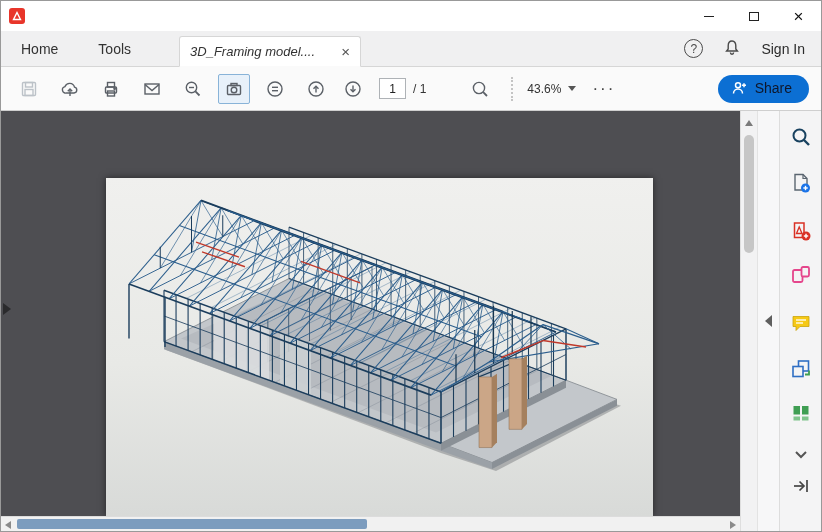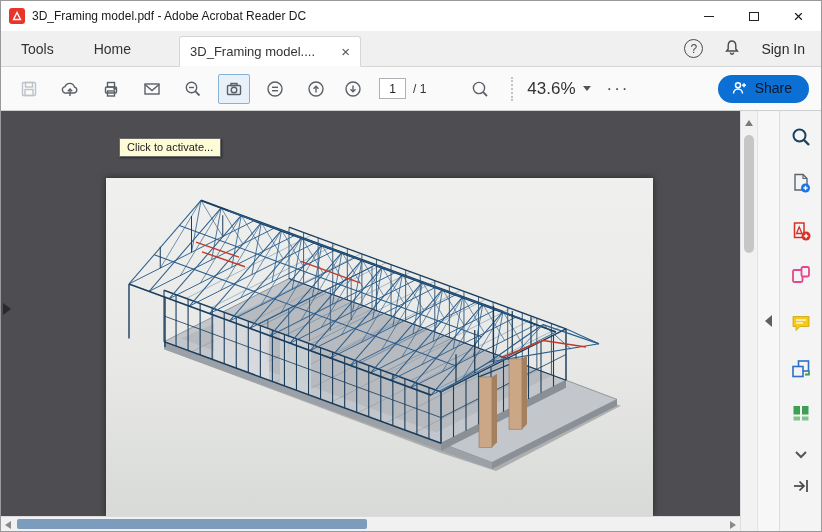--- a/index.html
+++ b/index.html
@@ -17,38 +17,38 @@
   .glyph-close { font-size:17px; line-height:1; color:#111; }
 
   
   .menubar { height:22px; display:flex; align-items:center; background:#fff; padding-left:6px; flex:0 0 auto; }
   .menu-item { font-size:12px; color:#7b2118; padding:2px 9px; cursor:pointer; }
 
   
   .tabbar { height:36px; background:#f0f0f1; display:flex; align-items:stretch; border-bottom:1px solid #d6d6d6; flex:0 0 auto; }
   .tab-plain { padding:0 20px; display:flex; align-items:center; font-size:14px; color:#323232; cursor:pointer; }
   .doc-tab { width:182px; margin-top:5px; margin-left:28px; margin-bottom:-1px; background:#fff; border:1px solid #d6d6d6; border-bottom:1px solid #fafafa; border-radius:3px 3px 0 0; display:flex; align-items:center; padding:0 10px; font-size:13px; color:#333; cursor:pointer; }
-  .doc-tab-label { flex:1; white-space:nowrap; overflow:hidden; }
+  .doc-tab-label { flex:1; white-space:nowrap; overflow:hidden;font-style:italic; }
   .doc-tab-close { font-size:15px; color:#555; margin-left:6px; cursor:pointer; }
   .tab-right { margin-left:auto; display:flex; align-items:center; gap:20px; padding-right:16px; }
   .help-circle { width:19px; height:19px; border:1.5px solid #4a4a4a; border-radius:50%; display:flex; align-items:center; justify-content:center; font-size:12px; color:#4a4a4a; cursor:pointer; }
   .sign-in { font-size:14px; color:#2b2b2b; cursor:pointer; }
 
   
   .toolbar { height:44px; background:#fafafa; border-bottom:1px solid #cfcfcf; display:flex; align-items:center; padding:0 12px; flex:0 0 auto; }
   .ticon { width:32px; height:30px; display:flex; align-items:center; justify-content:center; cursor:pointer; margin-right:9px; flex:0 0 auto; }
   .ticon svg { stroke:#5b6067; fill:none; stroke-width:1.4; }
   .ticon.disabled svg { stroke:#bcc2c8; }
   .ticon.selected { border:1px solid #88b3d8; background:#e8f1fa; border-radius:2px; }
   .page-box { display:flex; align-items:center; margin-left:10px; margin-right:16px; }
   .page-input { width:27px; height:21px; border:1px solid #aeb2b6; background:#fff; text-align:center; font-size:12px; color:#222; font-family:"Liberation Sans",sans-serif; }
   .page-total { font-size:12px; color:#333; margin-left:7px; white-space:nowrap; }
   .dotted-sep { height:24px; border-left:2px dotted #c4c4c4; margin:0 14px 0 6px; }
   .zoom-combo { display:flex; align-items:center; gap:7px; cursor:pointer; margin-right:16px; }
-  .zoom-text { font-size:17px; color:#333; }
+  .zoom-text { font-size:12px; color:#333; }
   .caret-down { width:0; height:0; border-left:4px solid transparent; border-right:4px solid transparent; border-top:5px solid #555; }
   .more-dots { font-size:17px; letter-spacing:2px; color:#444; cursor:pointer; margin-right:10px; }
   .share-btn { margin-left:auto; display:flex; align-items:center; gap:7px; background:#0c6fd3; color:#0f172a; padding:5px 17px 6px 13px; border-radius:16px; font-size:14px; cursor:pointer; flex:0 0 auto; }
   .share-btn svg { stroke:#fff; fill:none; stroke-width:1.5; }
 
   
   .main { flex:1; display:flex; min-height:0; }
   .docarea { position:relative; flex:1; background:#4e4e52; overflow:hidden; }
   .page { position:absolute; left:105px; top:67px; width:547px; bottom:15px; background:linear-gradient(180deg,#f0f0ee 0%,#e8e9e6 55%,#d8dad8 100%); box-shadow:0 0 7px rgba(0,0,0,.5); cursor:pointer; }
   .page svg { position:absolute; inset:0; width:100%; height:100%; }
@@ -75,37 +75,36 @@
 <body>
 
 <div class="window">
 
   <div class="titlebar">
     <span class="app-icon">
       <svg width="12" height="12" viewBox="0 0 12 12">
           <polygon points="2.5,9.5 6,2.5 9.5,9.5" fill="none" stroke="#fff" stroke-width="1.4"></polygon>
         </svg>
     </span>
-    <span class="tb-title">3D_Framing model.pdf - Adobe Acrobat Reader DC</span>
     <span class="tb-spacer"></span>
     <span class="win-btn">
         <span class="glyph-min"></span>
       </span>
     <span class="win-btn">
         <span class="glyph-max"></span>
       </span>
     <span class="win-btn">
         <span class="glyph-close">×</span>
       </span>
   </div>
 
 
   <div class="tabbar">
+    <span class="tab-plain">Home</span>
     <span class="tab-plain">Tools</span>
-    <span class="tab-plain">Home</span>
     <div class="doc-tab">
       <span class="doc-tab-label">3D_Framing model....</span>
       <span class="doc-tab-close">×</span>
     </div>
     <div class="tab-right">
       <span class="help-circle">?</span>
       <span>
         <svg width="18" height="18" viewBox="0 0 18 18" fill="none" stroke="#4a4a4a" stroke-width="1.4">
           <path d="M9 3 C6.2 3 5.2 5.4 5.2 7.8 L5.2 11 L3.6 13 H14.4 L12.8 11 L12.8 7.8 C12.8 5.4 11.8 3 9 3 Z"></path>
           <path d="M7.4 14.6 a1.6 1.6 0 0 0 3.2 0"></path>
@@ -202,21 +201,20 @@
           <line x1="13" y1="3.2" x2="13" y2="7.2"></line>
           <line x1="11" y1="5.2" x2="15" y2="5.2"></line>
       </svg>
       <span>Share</span>
     </span>
   </div>
 
   <div class="main">
 
     <div class="docarea">
-      <div class="tooltip">Click to activate...</div>
       <div class="left-expand"></div>
 
       <div class="page">
         <svg id="model" viewBox="0 0 547 316" preserveAspectRatio="none">
             <polygon points="58,160 335,257 390,274 515,213 462,197" fill="rgba(60,64,70,0.30)"></polygon>
             <polygon points="335,248 386,266 511,207 460,189" fill="#c3c7cb" stroke="#82888e" stroke-width="0.8"></polygon>
             <polygon points="335,248 386,266 386,272 335,255" fill="#9ba1a7"></polygon>
             <polygon points="386,266 511,207 511,213 386,272" fill="#8a9096"></polygon>
             <polygon points="58,153 335,248 335,255 58,160" fill="#9ba1a7"></polygon>
             <polygon points="335,248 460,189 460,196 335,255" fill="#8a9096"></polygon>

